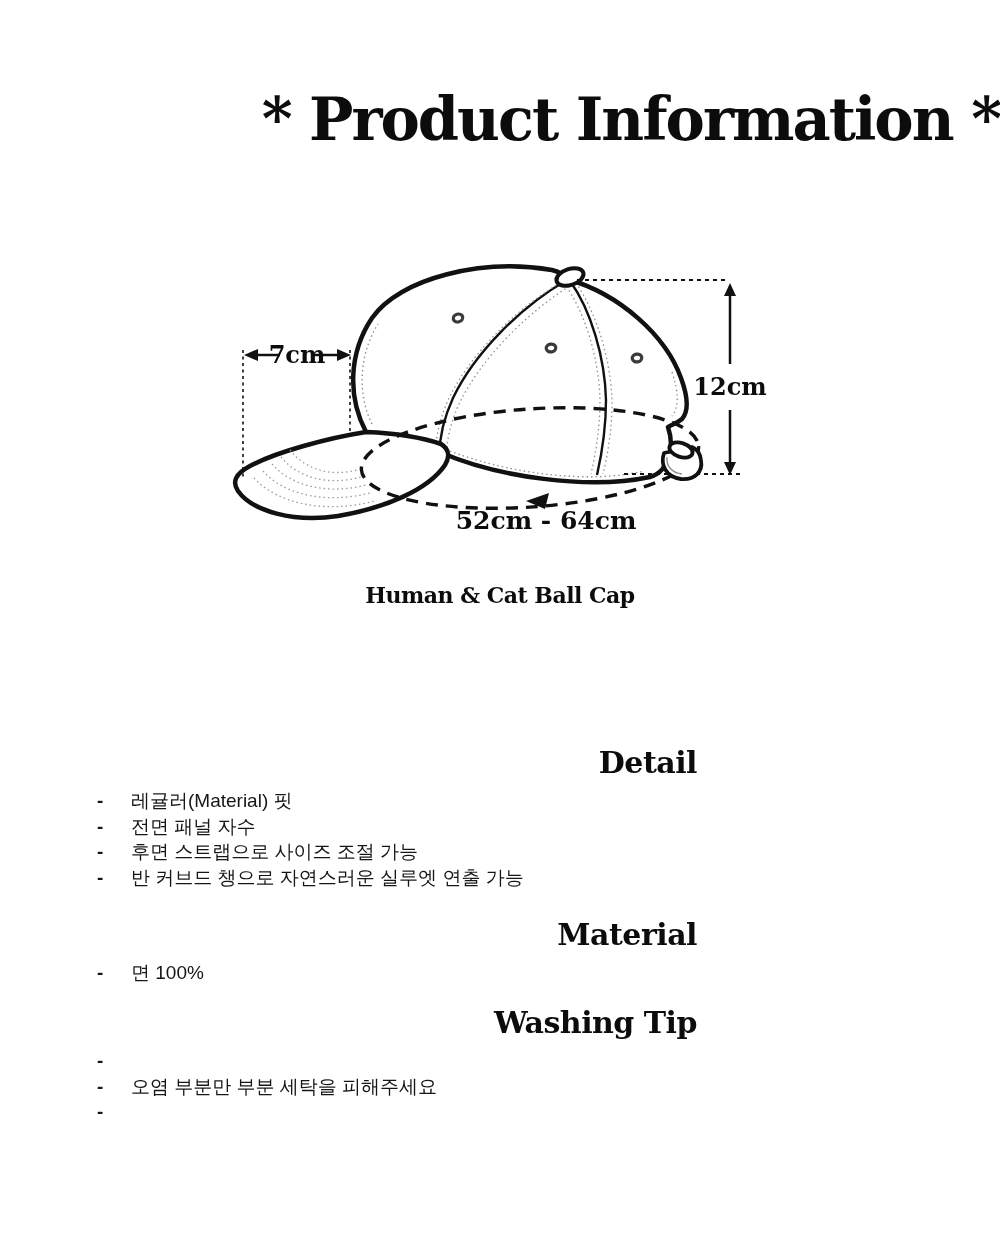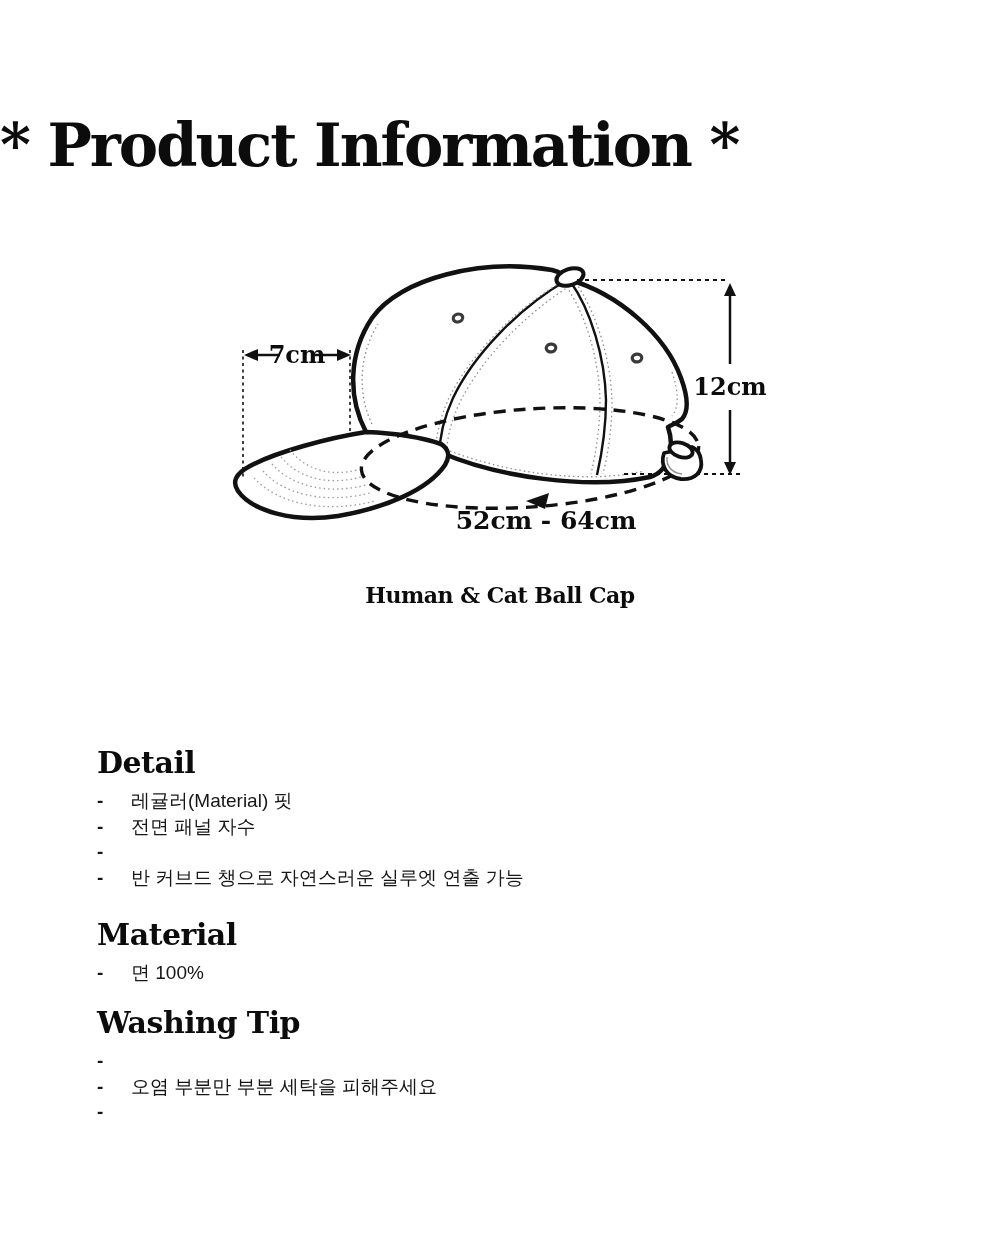--- a/index.html
+++ b/index.html
@@ -8,29 +8,28 @@
     width: 1000px; height: 1250px;
     background: #ffffff;
     color: #111111;
     font-family: "Liberation Sans", sans-serif;
     position: relative;
     overflow: hidden;
   }
   .page-title {
     position: absolute;
     top: 90px; left: 0; width: 1000px;
-    text-align: left;
+    text-align: right;
     font-family: "DejaVu Serif", serif;
     font-weight: bold;
     font-size: 59px;
     letter-spacing: -2px;
     line-height: 1;
     color: #0c0c0c;
     white-space: nowrap;
-    margin-top: 26px;
   }
   .diagram-wrap {
     position: absolute;
     left: 220px; top: 250px;
     width: 560px; height: 300px;
   }
   .product-name {
     position: absolute;
     top: 582px; left: 0; width: 1000px;
     text-align: center;
@@ -42,20 +41,21 @@
   }
   .section { position: absolute; left: 97px; width: 600px; }
   .section h2 {
     margin: 0 0 9px 0;
     font-family: "DejaVu Serif", serif;
     font-weight: bold;
     font-size: 30px;
     letter-spacing: -0.5px;
     line-height: 1.1;
     color: #0c0c0c;
+    text-align: right;
   }
   #section-detail  { top: 746px; }
   #section-material{ top: 918px; }
   #section-washing { top: 1006px; }
   .li {
     display: flex;
     align-items: flex-start;
     font-size: 19px;
     line-height: 25.5px;
     color: #161616;
@@ -161,20 +161,21 @@
   <div class="li">
     <span class="dash">-</span>
     <span class="txt">레귤러(Material) 핏</span>
   </div>
   <div class="li">
     <span class="dash">-</span>
     <span class="txt">전면 패널 자수</span>
   </div>
   <div class="li">
     <span class="dash">-</span>
+    <span class="txt">후면 스트랩으로 사이즈 조절 가능</span>
   </div>
   <div class="li">
     <span class="dash">-</span>
     <span class="txt">반 커브드 챙으로 자연스러운 실루엣 연출 가능</span>
   </div>
 </div>
 
 <div class="section" id="section-material">
   <h2>Material</h2>
   <div class="li">

